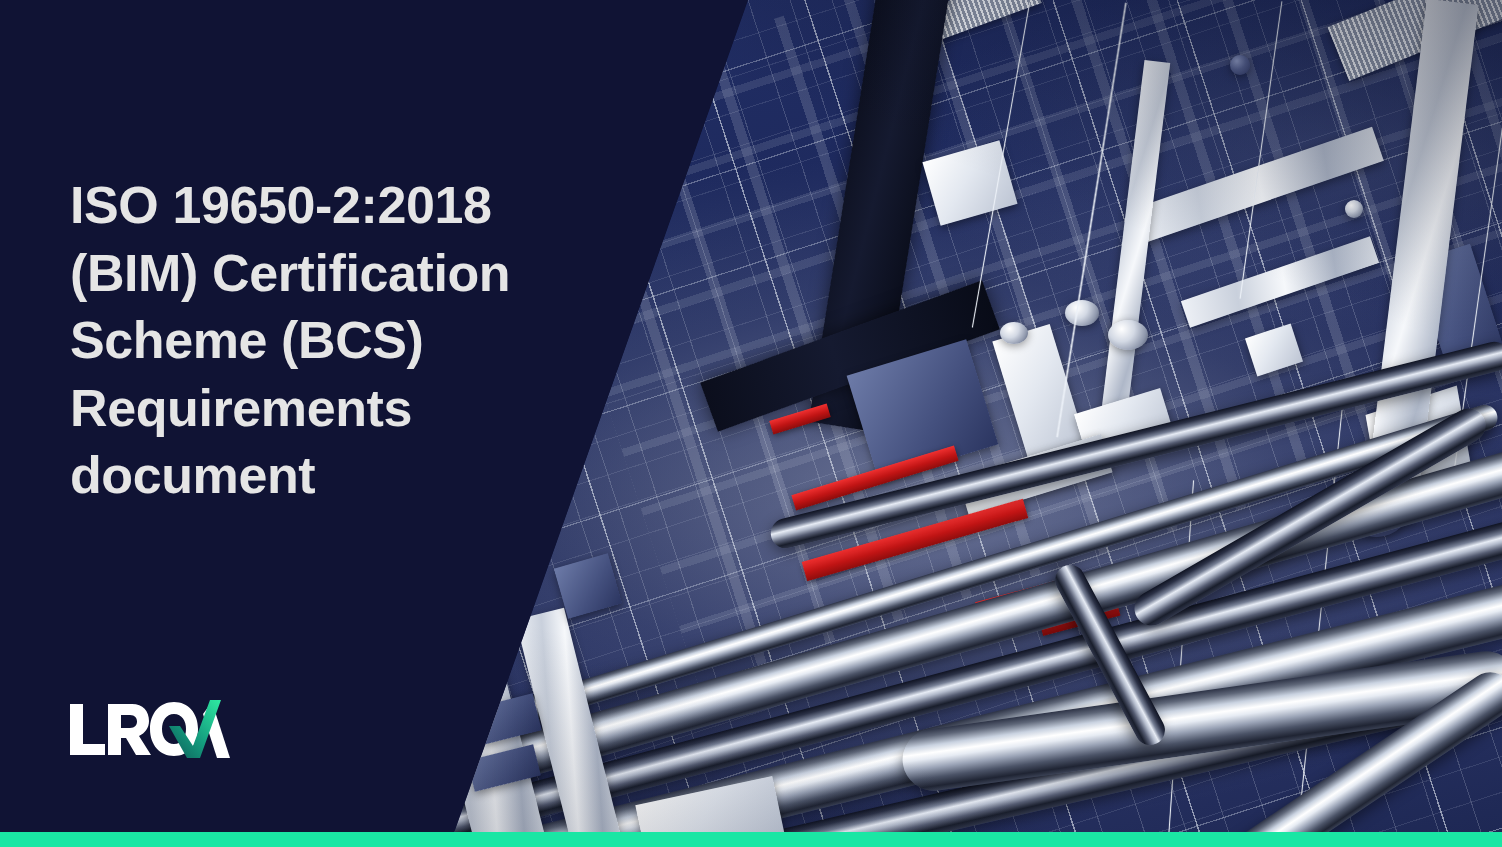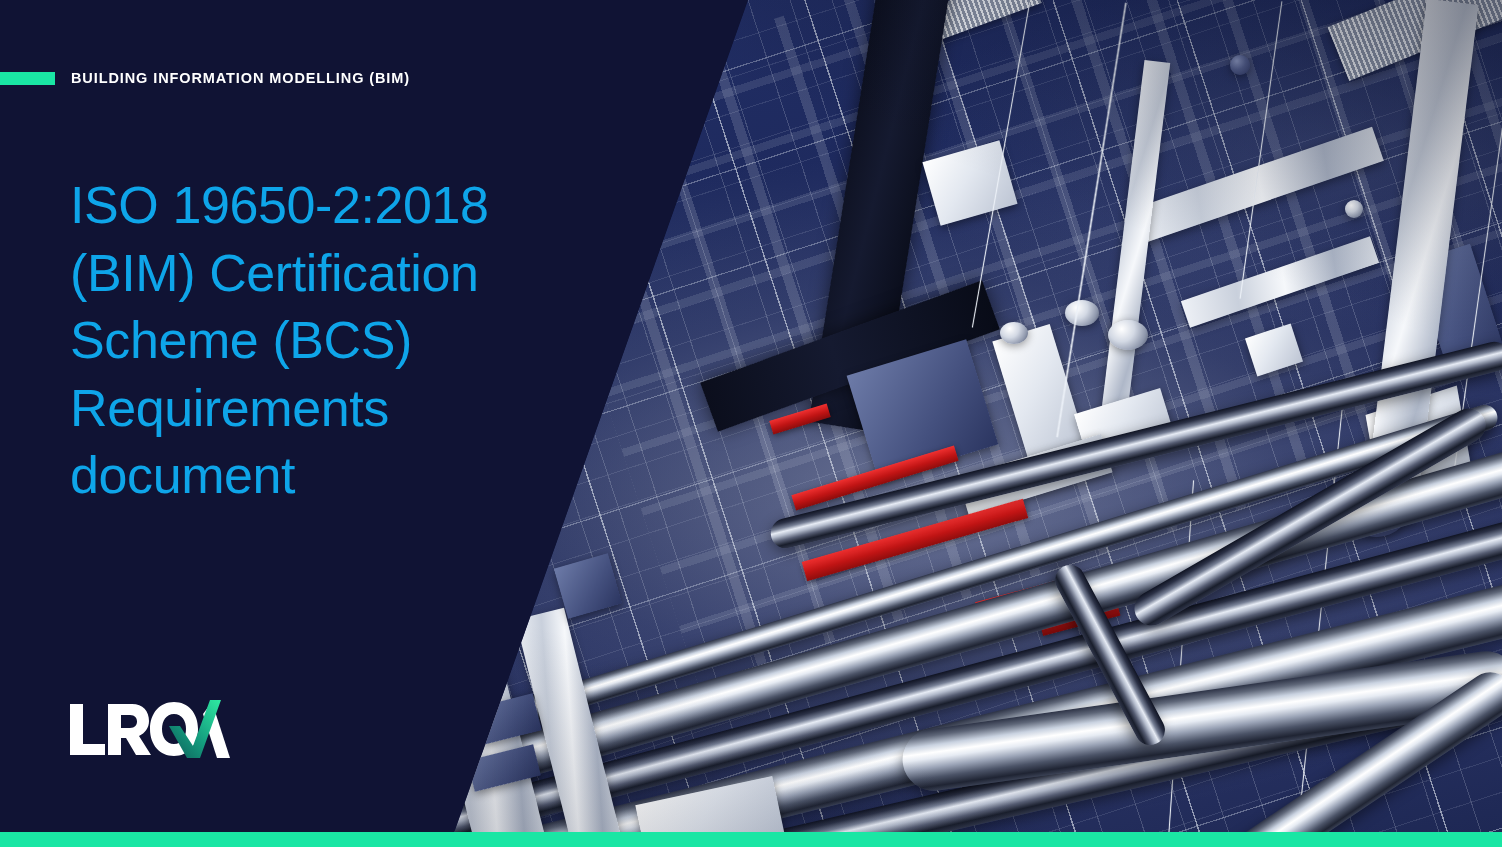--- a/index.html
+++ b/index.html
@@ -193,24 +193,24 @@
     font-size: 14.5px;
     font-weight: bold;
     letter-spacing: 0.9px;
   }
 
   .title {
     position: absolute;
     top: 172px;
     left: 70px;
     width: 470px;
-    color: #0ea5e9;
+    color: #e5e5e5;
     font-size: 52px;
     line-height: 1.3;
-    font-weight: normal;
+    font-weight: bold;
     letter-spacing: -0.4px;
     margin: 0;
   }
 
   .version-block {
     position: absolute;
     top: 556px;
     left: 70px;
     color: #ffffff;
     font-size: 19px;
@@ -308,24 +308,20 @@
     <div class="box blue" style="top:560px; left:560px; width:56px; height:52px; transform:rotate(-16deg);"></div>
     <div class="box" style="top:790px; left:640px; width:140px; height:60px; transform:rotate(-12deg);"></div>
 
     <div class="render-grade"></div>
   </div>
 
   <div class="left-panel"></div>
 
   <div class="content">
 
-    <div class="eyebrow-row">
-      <div class="accent-bar"></div>
-      <div class="eyebrow-text">BUILDING INFORMATION MODELLING (BIM)</div>
-    </div>
 
     <h1 class="title">ISO 19650-2:2018 (BIM) Certification Scheme (BCS) Requirements document</h1>
 
 
     <div class="logo">
       <svg width="160" height="62" viewBox="0 0 160 62" xmlns="http://www.w3.org/2000/svg">
         <defs>
           <linearGradient id="checkGrad" x1="0" y1="1" x2="1" y2="0">
             <stop offset="0%" stop-color="#0D5B57"></stop>
             <stop offset="45%" stop-color="#149C7E"></stop>

